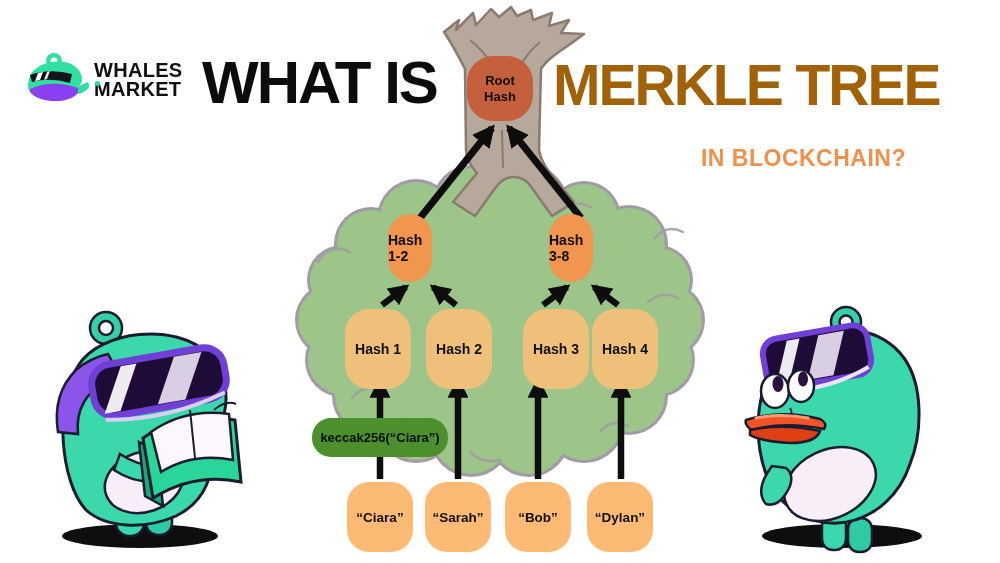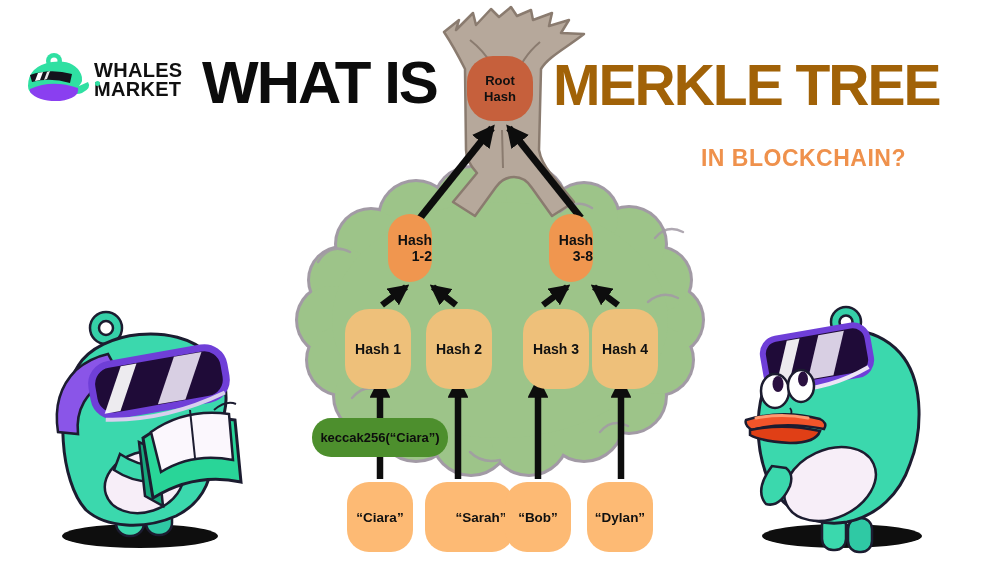--- a/index.html
+++ b/index.html
@@ -24,34 +24,34 @@
     position:absolute;left:553px;top:52px;z-index:6;color:#a16207;
     font-size:57px;font-weight:900;letter-spacing:-2px;white-space:nowrap;
   }
   #title-sub{
     position:absolute;left:556px;top:109px;width:350px;z-index:6;color:#ef914c;
     font-size:23px;font-weight:900;letter-spacing:0.5px;text-align:right;white-space:nowrap;margin-top:36px;
   }
   
   .node{
     position:absolute;display:flex;align-items:center;justify-content:center;
-    color:#101010;font-weight:bold;text-align:right;z-index:3;
+    color:#101010;font-weight:bold;text-align:left;z-index:3;
   }
   #root-node{left:467px;top:56px;width:66px;height:65px;background:#c6603c;
     border-radius:26px;font-size:13px;line-height:1.2;flex-direction:column;}
   .internal-node{top:214px;width:44px;height:68px;background:#f0964f;
     border-radius:25px;font-size:14px;}
   #node-h12{left:388px;}
   #node-h34{left:549px;}
   .hash-node{top:309px;width:66px;height:80px;background:#eec07a;
     border-radius:24px;font-size:14px;}
   #node-h1{left:345px;} #node-h2{left:426px;} #node-h3{left:507px;margin-left:16px;} #node-h4{left:592px;border-radius:23px;}
   .leaf-node{top:482px;width:66px;height:70px;background:#fdba74;
     border-radius:22px;font-size:13.5px;}
-  #node-d1{left:347px;} #node-d2{left:425px;padding-left:23px;} #node-d3{left:505px;} #node-d4{left:587px;}
+  #node-d1{left:347px;} #node-d2{left:425px;} #node-d3{left:505px;} #node-d4{left:587px;}
   #hash-fn-pill{
     position:absolute;left:312px;top:418px;width:136px;height:39px;background:#4d8f2d;
     border-radius:19px;display:flex;align-items:center;justify-content:center;
     color:#0d0d0d;font-size:13px;font-weight:bold;z-index:4;white-space:nowrap;
   }
 </style>
 </head>
 <body>
 
 <svg id="scene-svg" width="1000" height="563" viewBox="0 0 1000 563">

